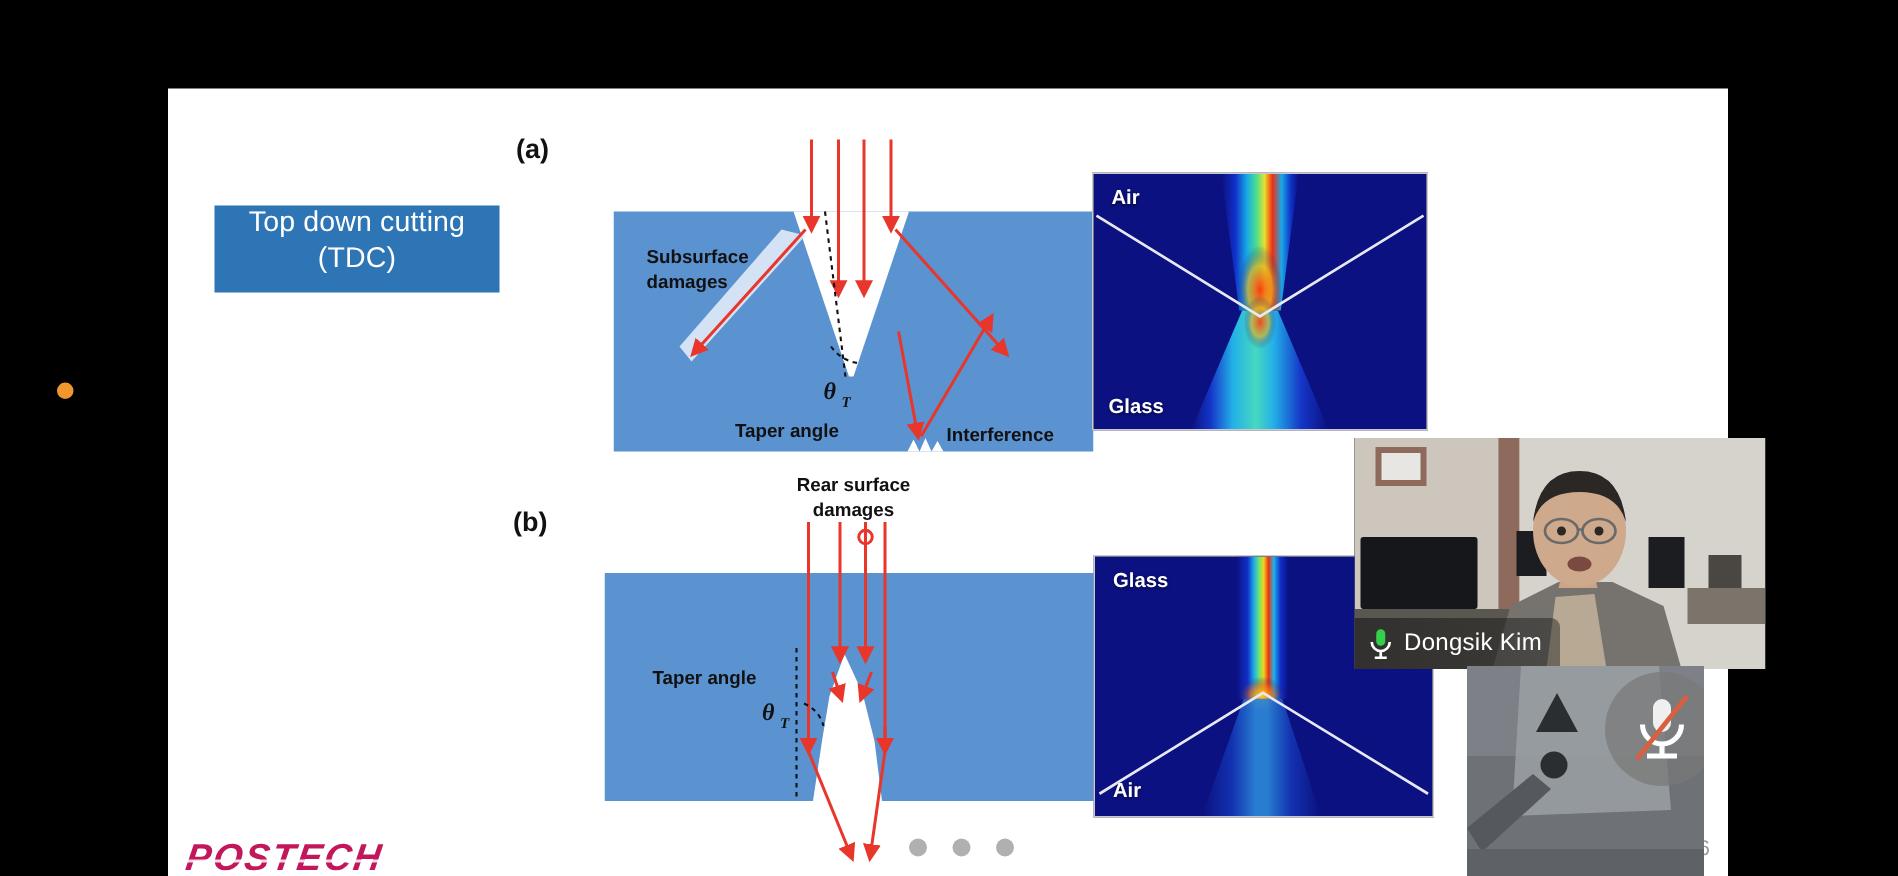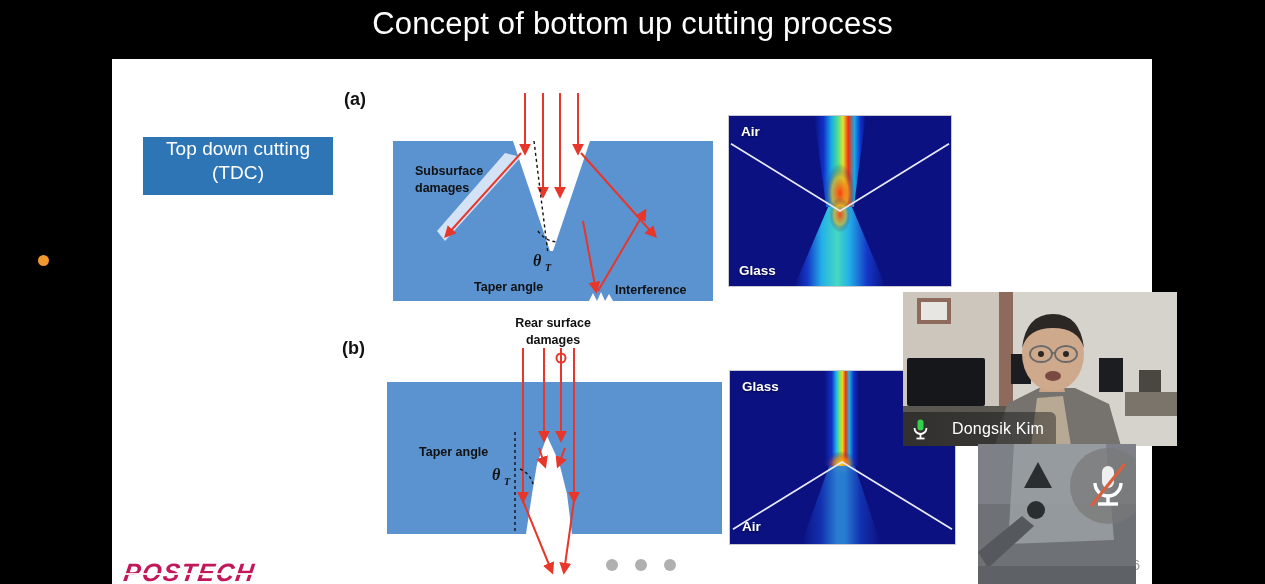--- a/index.html
+++ b/index.html
@@ -47,21 +47,21 @@
   .chip-buc { left: 38px; top: 356px; width: 192px; height: 60px; }
 
   
   .panel-letter {
     position: absolute; color: #111; font-weight: bold; font-size: 18px;
   }
   .letter-a { left: 232px; top: 30px; }
   .letter-b { left: 230px; top: 279px; }
 
   
-  .schem { position: absolute; }
+  .schem { position: absolute; margin-left: 16px; }
   .schem-a { left: 281px; top: 32px; width: 320px; height: 262px; }
   .schem-b { left: 275px; top: 285px; width: 335px; height: 240px; }
   .schem svg { display: block; width: 100%; height: 100%; }
 
   .sch-label { font-family: "Liberation Sans", sans-serif; font-weight: bold; font-size: 12.5px; fill: #111; }
   .sch-theta { font-family: "Liberation Serif", serif; font-style: italic; font-weight: bold; font-size: 16px; fill: #111; }
   .sch-sub   { font-family: "Liberation Serif", serif; font-style: italic; font-weight: bold; font-size: 10px; fill: #111; }
 
   
   .sim { position: absolute; background: #404040; overflow: hidden; border: 1px solid #c9c9d4; }
@@ -94,40 +94,39 @@
 
   
   .tile { position: absolute; overflow: hidden; background: #1b1b1b; }
   .tile-main   { left: 903px; top: 292px; width: 274px; height: 154px; }
   .tile-second { left: 978px; top: 444px; width: 158px; height: 140px; }
 
   .room { position: absolute; inset: 0; }
 
   .name-bar {
     position: absolute; left: 0; bottom: 0; height: 34px;
-    display: flex; align-items: center; gap: 24px;
+    display: flex; align-items: center; gap: 8px;
     padding: 0 12px 0 10px;
     background: linear-gradient(to right, rgba(25,25,25,.62), rgba(25,25,25,.45));
     border-top-right-radius: 6px;
   }
   .name-bar .nm { color: #fff; font-size: 16px; letter-spacing: .2px; }
 
   .mute-badge {
     position: absolute; left: 92px; top: 4px;
     width: 76px; height: 76px; border-radius: 50%;
     background: rgba(120,120,120,.72);
     display: flex; align-items: center; justify-content: center;
   }
 </style>
 </head>
 <body>
 
 <div id="stage">
 
-  <div class="deck-title">Concept of bottom up cutting process</div>
 
   <div class="pointer-dot"></div>
 
   <div class="slide">
 
     <div class="panel-letter letter-a">(a)</div>
 
     <div class="chip chip-tdc">
       <span>Top down cutting</span>
       <span>(TDC)</span>

